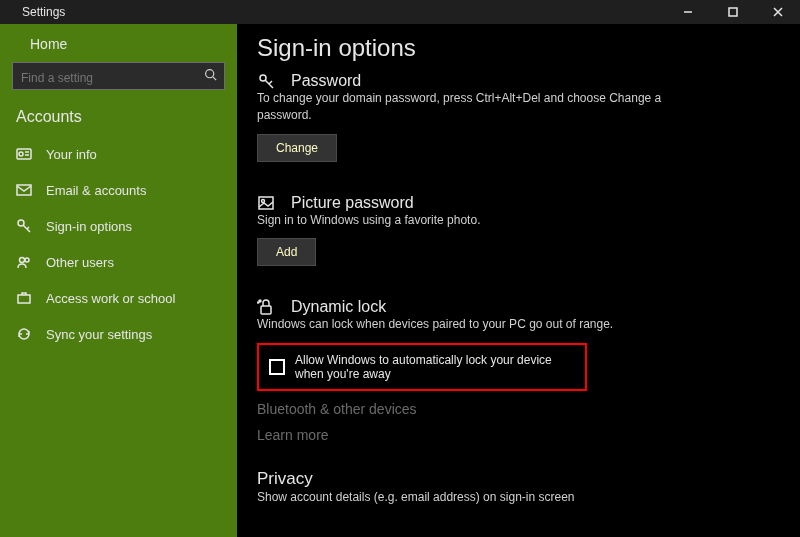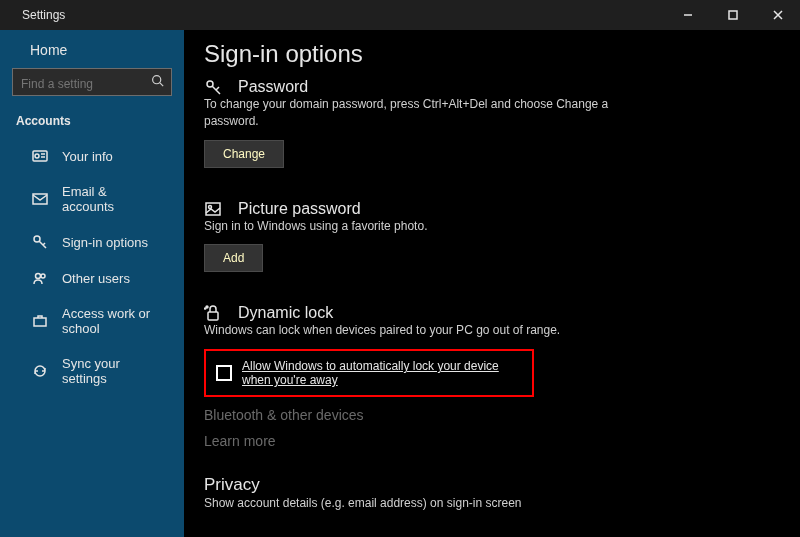--- a/index.html
+++ b/index.html
@@ -5,35 +5,35 @@
   * { box-sizing: border-box; margin: 0; padding: 0; }
   body {
     width: 800px; height: 537px;
     font-family: "Segoe UI", Arial, sans-serif;
     background: #000; color: #fff;
     display: flex; flex-direction: column;
     overflow: hidden;
   }
   
   .titlebar {
-    height: 30px; display: flex; align-items: center;
+    height: 24px; display: flex; align-items: center;
     background: #1f1f1f;
     font-size: 12px; color: #e6e6e6;
   }
   .titlebar .left { display: flex; align-items: center; gap: 10px; padding-left: 12px; }
   .titlebar .spacer { flex: 1; }
   .winbtn {
     width: 45px; height: 30px; display: flex; align-items: center; justify-content: center;
     color: #e6e6e6;
   }
   .winbtn svg { width: 10px; height: 10px; }
   
   .app { flex: 1; display: flex; min-height: 0; }
   .sidebar {
-    width: 184px; background: #0c4a6e; color: #e6e6e6;
+    width: 237px; background: #4d7c0f; color: #e6e6e6;
     display: flex; flex-direction: column;
     padding-top: 6px;
   }
   .home-row {
     display: flex; align-items: center; gap: 14px;
     padding: 6px 16px 10px 16px;
     font-size: 14px;
   }
   .search-wrap { padding: 0 12px 12px 12px; }
   .search {
@@ -42,26 +42,26 @@
     color: #cfcfcf; font-size: 12px;
     padding: 4px 28px 0 8px;
     position: relative;
   }
   .search-box { position: relative; }
   .search-box .glass {
     position: absolute; right: 8px; top: 50%; transform: translateY(-50%);
     color: #cfcfcf;
   }
   .section-label {
-    padding: 6px 16px 10px 16px; font-size: 12px; font-weight: 700;
+    padding: 6px 16px 10px 16px; font-size: 16px; font-weight: 400;
   }
   .navlist { list-style: none; }
   .navitem {
     display: flex; align-items: center; gap: 14px;
-    padding: 10px 32px; font-size: 13px; color: #e6e6e6;
+    padding: 10px 16px; font-size: 13px; color: #e6e6e6;
   }
   .navitem .ic { width: 16px; height: 16px; display: flex; align-items: center; justify-content: center; }
   .navitem .ic svg { width: 16px; height: 16px; }
   
   .content {
     flex: 1; background: #000; color: #e6e6e6;
     padding: 10px 20px 20px 20px;
     overflow: hidden;
     font-size: 13px;
   }
@@ -245,21 +245,21 @@
             <path d="M6 8 V5 A3 3 0 0 1 12 5 V8"></path>
             <circle cx="3" cy="3" r="1" fill="currentColor"></circle>
             <circle cx="1.2" cy="4.5" r="0.6" fill="currentColor"></circle>
           </svg>
       </span>
       <h2>Dynamic lock</h2>
     </div>
     <p class="desc">Windows can lock when devices paired to your PC go out of range.</p>
     <div class="highlight">
       <span class="chk"></span>
-      <span style="font-size:12px;text-decoration:underline;">Allow Windows to automatically lock your device when you're away</span>
+      <span style="font-size:12px;">Allow Windows to automatically lock your device when you're away</span>
     </div>
     <p class="muted">Bluetooth &amp; other devices</p>
     <p class="muted">Learn more</p>
 
     
     <h2 class="plain">Privacy</h2>
     <p class="desc">Show account details (e.g. email address) on sign-in screen</p>
     
   </div>
 </div>

